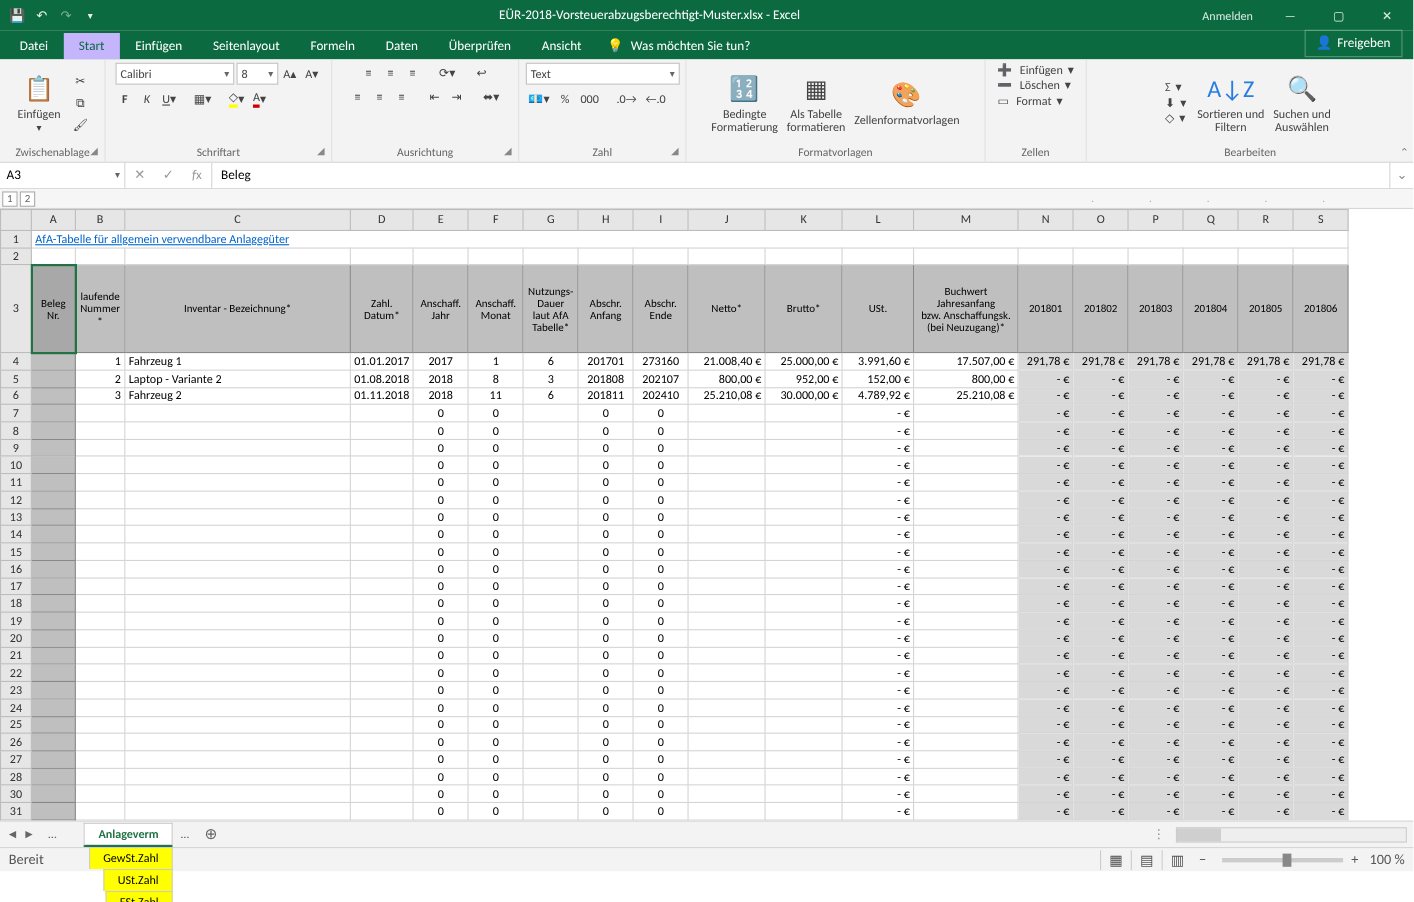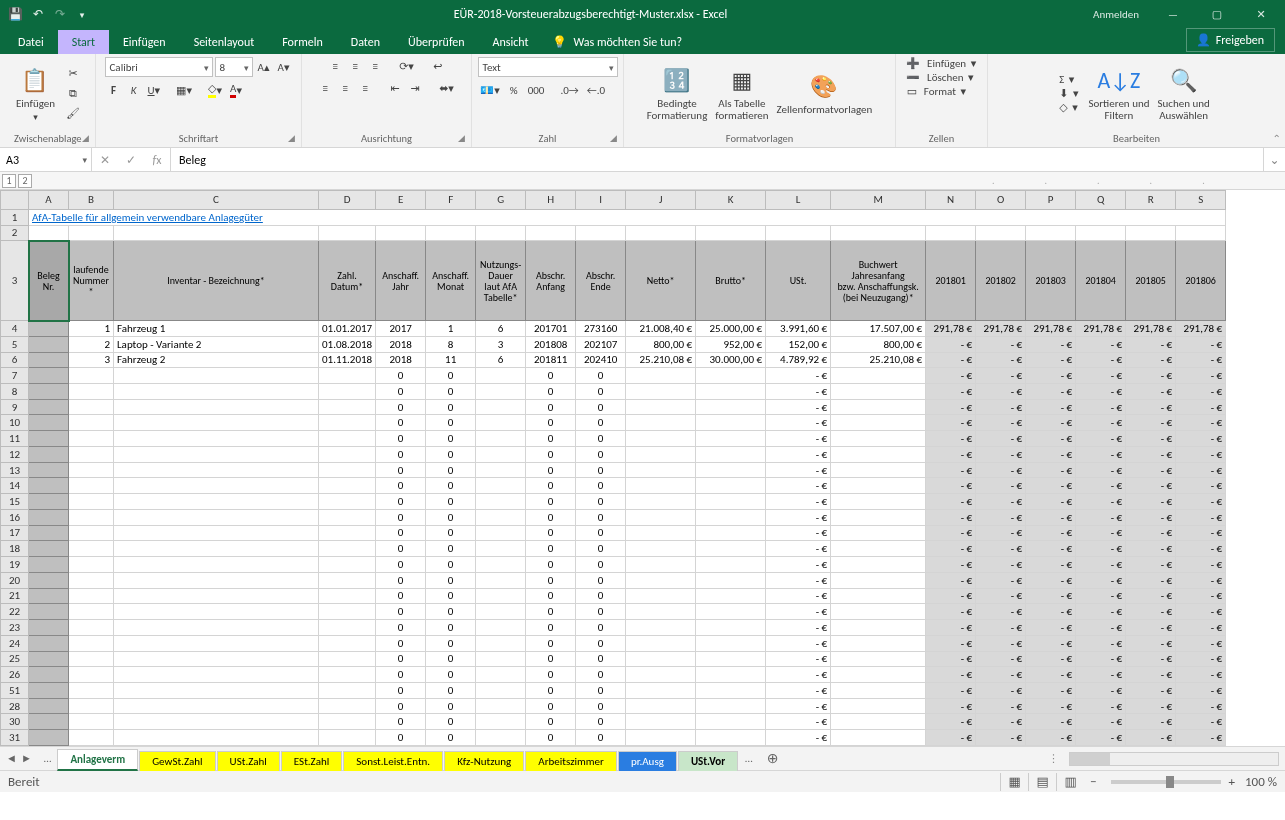--- a/index.html
+++ b/index.html
@@ -33,21 +33,21 @@
 .bigbtn .ico { font-size: 22px; height: 30px; display: flex; align-items: center; justify-content: center;}
 .col { display: flex; flex-direction: column; gap: 2px; }
 .row { display: flex; gap: 2px; align-items: center;}
 .smbtn { min-width: 18px; height: 18px; display: inline-flex; align-items: center; justify-content: center; font-size: 11px; border: 1px solid transparent; padding: 0 2px; }
 .combo { height: 20px; border: 1px solid #c1c1c1; background: #fff; font-size: 11px; padding: 0 16px 0 4px; position: relative; display: flex; align-items: center;}
 .combo::after { content: "▾"; position: absolute; right: 3px; font-size: 9px; color: #666; }
 .collapse-btn { position: absolute; right: 4px; bottom: 2px; font-size: 10px; color: #888; }
 
 
 .fx-bar { height: 24px; border-bottom: 1px solid #d6d6d6; display: flex; align-items: stretch; font-size: 12px; background:#fff;}
-.namebox { width: 92px; border-right: 1px solid #d6d6d6; display: flex; align-items: center; padding: 0 16px 0 6px; position: relative;}
+.namebox { width: 114px; border-right: 1px solid #d6d6d6; display: flex; align-items: center; padding: 0 16px 0 6px; position: relative;}
 .namebox::after { content: "▾"; position: absolute; right: 4px; font-size: 9px; color: #666; }
 .fx-btns { display: flex; align-items: center; border-right: 1px solid #d6d6d6; }
 .fx-btns span { width: 26px; text-align: center; color: #999; font-size: 12px; }
 .fx-input { flex: 1; padding: 0 8px; display: flex; align-items: center; }
 .fx-expand { width: 22px; display:flex; align-items:center; justify-content:center; color:#888; border-left:1px solid #d6d6d6; }
 
 
 .outline-strip { height: 18px; border-bottom: 1px solid #d6d6d6; background: #f6f6f6; display:flex; font-size:10px; color:#666; align-items:center;}
 .outline-strip .ob { width: 14px; height:14px; border:1px solid #aaa; margin-left:2px; display:flex; align-items:center; justify-content:center; background:#fff;}
 .outline-strip .dots { flex:1; display:flex; gap:50px; padding-left:960px; color:#aaa;}
@@ -64,21 +64,21 @@
 .hdrcell.sel { background: #a8a8a8; outline: 2px solid #217346; outline-offset:-1px; }
 .dark { background: #d9d9d9; }
 .r { text-align: right; }
 .c { text-align: center; }
 
 
 .tab-bar { height: 24px; border-top: 1px solid #d6d6d6; background: #f3f3f3; display: flex; align-items: center; font-size: 11px; }
 .tab-bar .nav { display: flex; gap: 4px; padding: 0 6px; color: #666; }
 .tab-bar .nav span { cursor:pointer; }
 .tab-bar .dots3 { padding: 0 6px; color:#666; }
-.tab-bar .tabs { display: flex; align-items: flex-end; height: 100%; }
+.tab-bar .tabs { display: flex; align-items: flex-end; height: 100%; flex-direction: column; }
 .sheettab { padding: 3px 12px; border: 1px solid #ccc; border-bottom: none; margin-right: 1px; background: #fdfdfd; position:relative; top:1px;}
 .sheettab.active { background: #fff; border-bottom: 2px solid #217346; font-weight: bold; color:#217346; }
 .sheettab.yellow { background: #ffff00; }
 .sheettab.blue { background: #2a7de1; color:#fff;text-align:center; }
 .sheettab.green { background: #c8e6c9; font-weight: bold; }
 .tab-bar .plus { padding: 0 8px; color:#666; font-size:14px; }
 .tab-bar .rest { flex:1; display:flex; justify-content:flex-end; padding-right:6px; gap:10px; color:#888; align-items:center;}
 .tab-bar .hscroll { width:210px; height:14px; border:1px solid #ccc; background:#eee; position:relative;}
 .tab-bar .hscroll .thumb { position:absolute; left:0; top:0; width:40px; height:12px; background:#cfcfcf;}
 
@@ -903,21 +903,21 @@
           <td class="r">-   €</td>
           <td></td>
           <td class="r dark">-   €</td>
           <td class="r dark">-   €</td>
           <td class="r dark">-   €</td>
           <td class="r dark">-   €</td>
           <td class="r dark">-   €</td>
           <td class="r dark">-   €</td>
         </tr>
         <tr>
-          <th class="rowhdr">51</th>
+          <th class="rowhdr">27</th>
           <td class="hdrcell" style="background:#bfbfbf"></td>
           <td></td>
           <td></td>
           <td></td>
           <td class="c">0</td>
           <td class="c">0</td>
           <td></td>
           <td class="c">0</td>
           <td class="c">0</td>
           <td></td>

